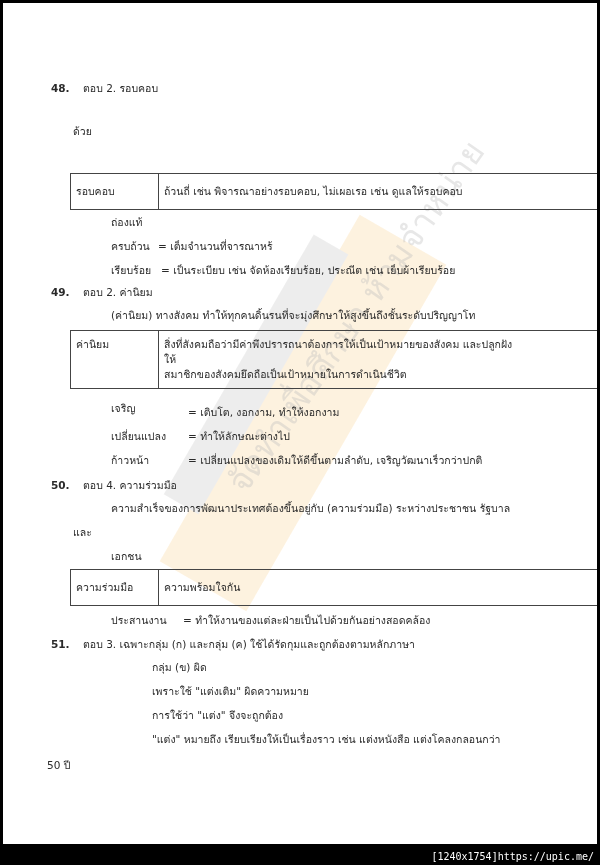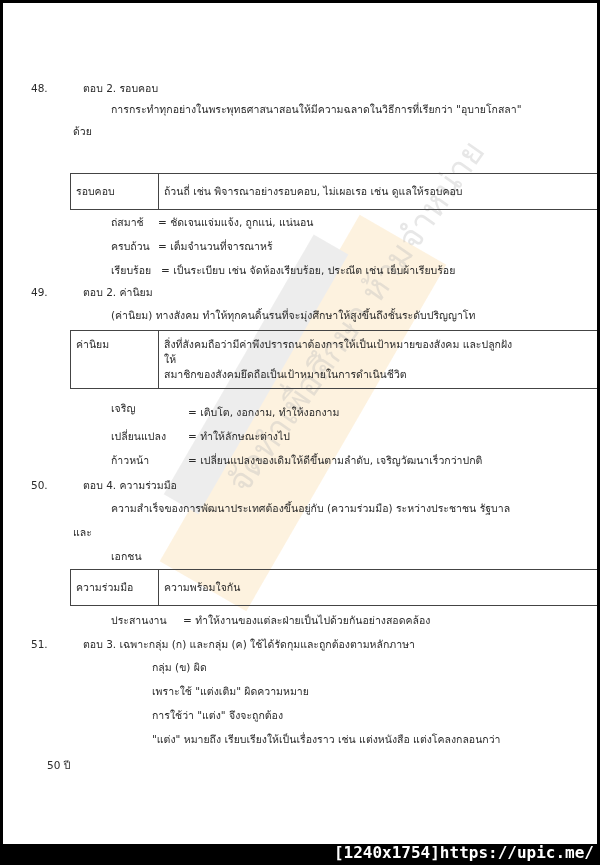--- a/index.html
+++ b/index.html
@@ -2,55 +2,53 @@
 <html><head>
 <meta charset="utf-8">
 <style>
   html, body { margin:0; padding:0; }
   body { width:600px; height:865px; background:#000; position:relative; overflow:hidden;
          font-family:"DejaVu Sans", "Liberation Sans", sans-serif; color:#2a2a2a; }
   .page { position:absolute; left:3px; top:3px; width:594px; height:841px; background:#fff; overflow:hidden; }
   .wm { position:absolute; pointer-events:none; }
   .wm-logo { left:40px; top:130px; width:520px; height:560px; opacity:0.14; }
   .t { position:absolute; font-size:10.5px; white-space:nowrap; line-height:14px; }
-  .num { left:28px; }
+  .num { left:48px;font-weight:bold; }
   table.defs { position:absolute; left:67px; width:536px; border-collapse:collapse; font-size:10.5px; }
   table.defs td { border:1px solid #444; padding:6px 5px; vertical-align:top; line-height:15px; }
   table.defs td.k { width:77px; }
-  .footer { position:absolute; right:6px; bottom:3px; color:#fff; font-family:"DejaVu Sans Mono", monospace; font-size:16px;font-weight:bold; }
+  .footer { position:absolute; right:6px; bottom:3px; color:#fff; font-family:"DejaVu Sans Mono", monospace; font-size:10px; }
 </style>
 </head>
 <body>
 
 <div class="page">
 
   <svg class="wm wm-logo" viewBox="0 0 520 560">
     <g transform="rotate(-60 260 280)">
       <rect x="60" y="230" width="400" height="100" fill="#f5a623"></rect>
       <rect x="120" y="200" width="300" height="40" fill="#888"></rect>
     </g>
   </svg>
   <div class="wm" style="left:210px;top:470px;font-size:34px;color:#bbb;opacity:0.35;transform:rotate(-55deg);transform-origin:left top;white-space:nowrap;">จัดทำเพื่อศึกษา ห้ามจำหน่าย</div>
 
   <div class="t num" style="top:78px">48.</div>
   <div class="t" style="left:80px;top:78px">ตอบ 2.  รอบคอบ</div>
-  <div class="t" style="left:108px;top:99px">การกระทำทุกอย่างในพระพุทธศาสนาสอนให้มีความฉลาดในวิธีการที่เรียกว่า  "อุบายโกสลา"</div>
   <div class="t" style="left:70px;top:121px">ด้วย</div>
 
   <table class="defs" style="top:170px">
     <tbody>
         <tr>
       <td class="k" style="padding-top:10px;padding-bottom:10px">รอบคอบ</td>
       <td style="padding-top:10px;padding-bottom:1px">ถ้วนถี่  เช่น  พิจารณาอย่างรอบคอบ,  ไม่เผอเรอ  เช่น  ดูแลให้รอบคอบ</td>
     </tr>
   </tbody>
     </table>
 
-  <div class="t" style="left:108px;top:212px">ถ่สมาช้</div>
-  <div class="t" style="left:155px;top:212px">=  ชัดเจนแจ่มแจ้ง,  ถูกแน่,  แน่นอน</div>
+  <div class="t" style="left:108px;top:212px">ถ่องแท้</div>
   <div class="t" style="left:108px;top:236px">ครบถ้วน</div>
   <div class="t" style="left:155px;top:236px">=  เต็มจำนวนที่จารณาหร้</div>
   <div class="t" style="left:108px;top:260px">เรียบร้อย</div>
   <div class="t" style="left:158px;top:260px">=  เป็นระเบียบ  เช่น  จัดห้องเรียบร้อย,  ประณีต  เช่น  เย็บผ้าเรียบร้อย</div>
 
   <div class="t num" style="top:282px">49.</div>
   <div class="t" style="left:80px;top:282px">ตอบ 2.  ค่านิยม</div>
   <div class="t" style="left:108px;top:305px">(ค่านิยม)  ทางสังคม   ทำให้ทุกคนดิ้นรนที่จะมุ่งศึกษาให้สูงขึ้นถึงชั้นระดับปริญญาโท</div>
 
   <table class="defs" style="top:327px">

